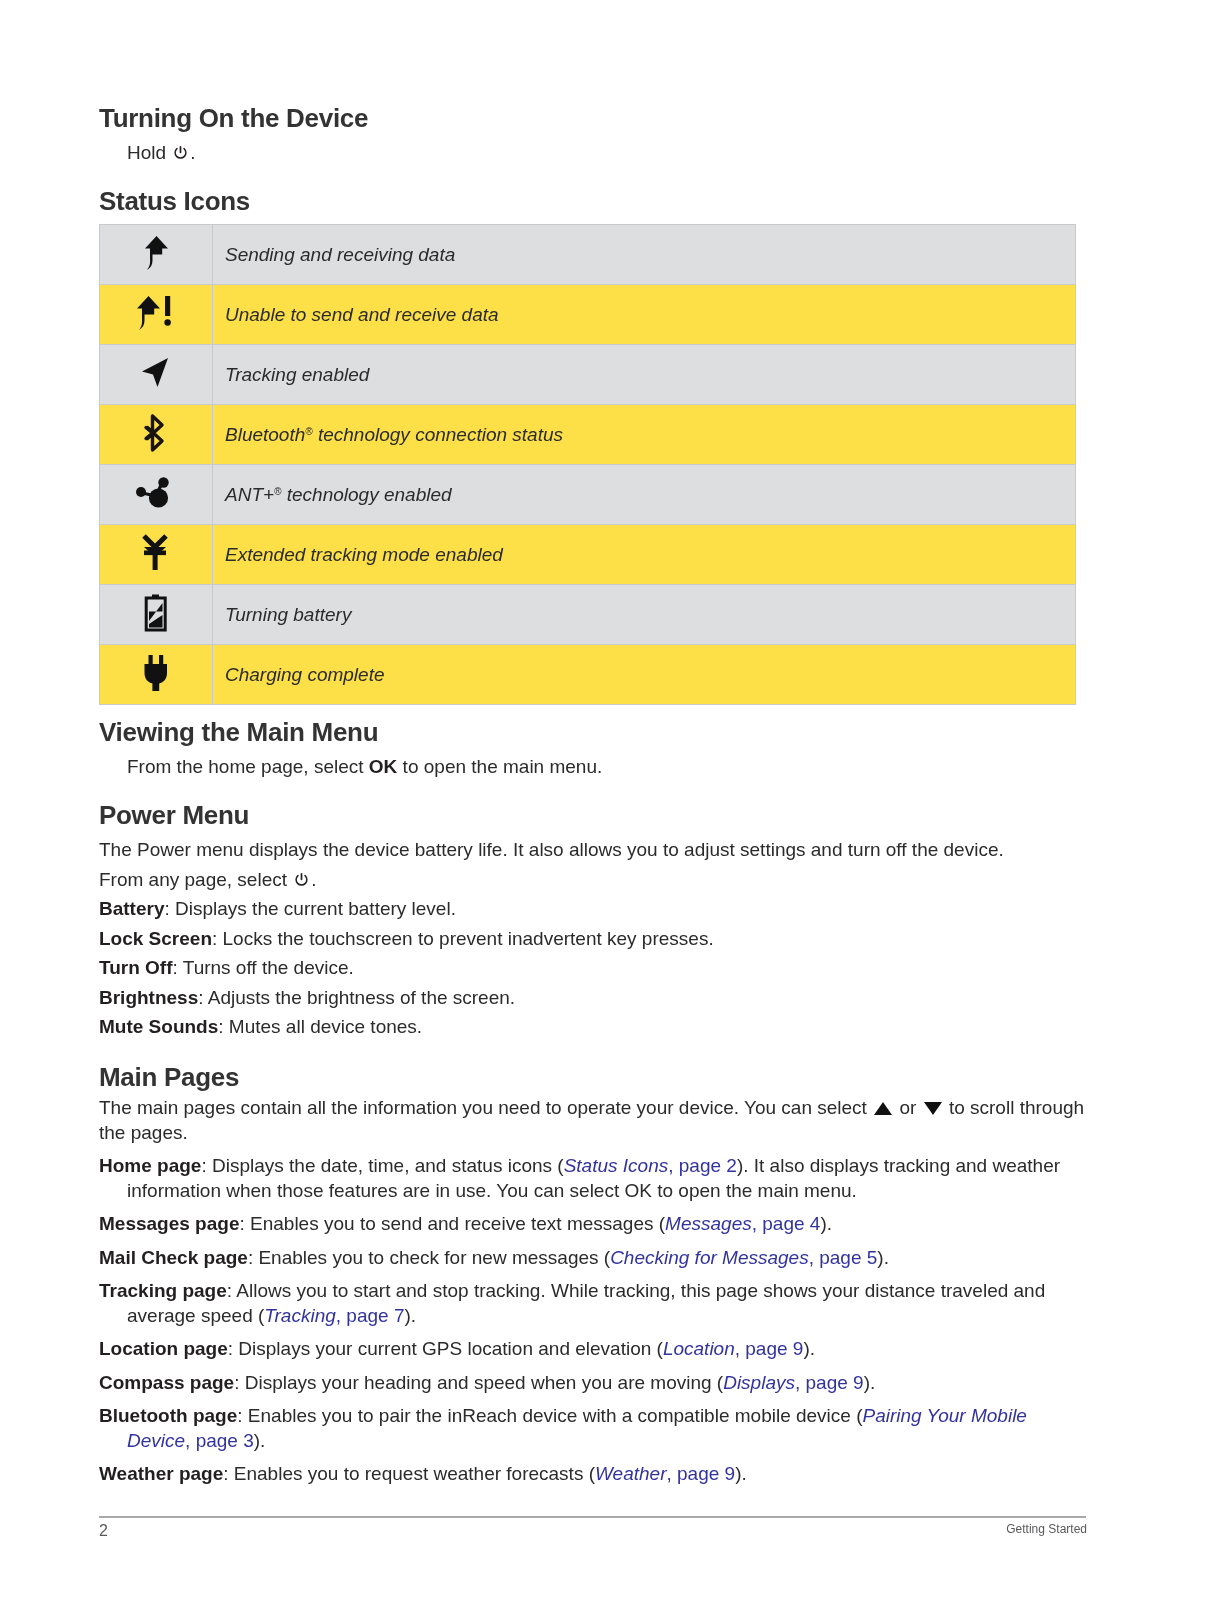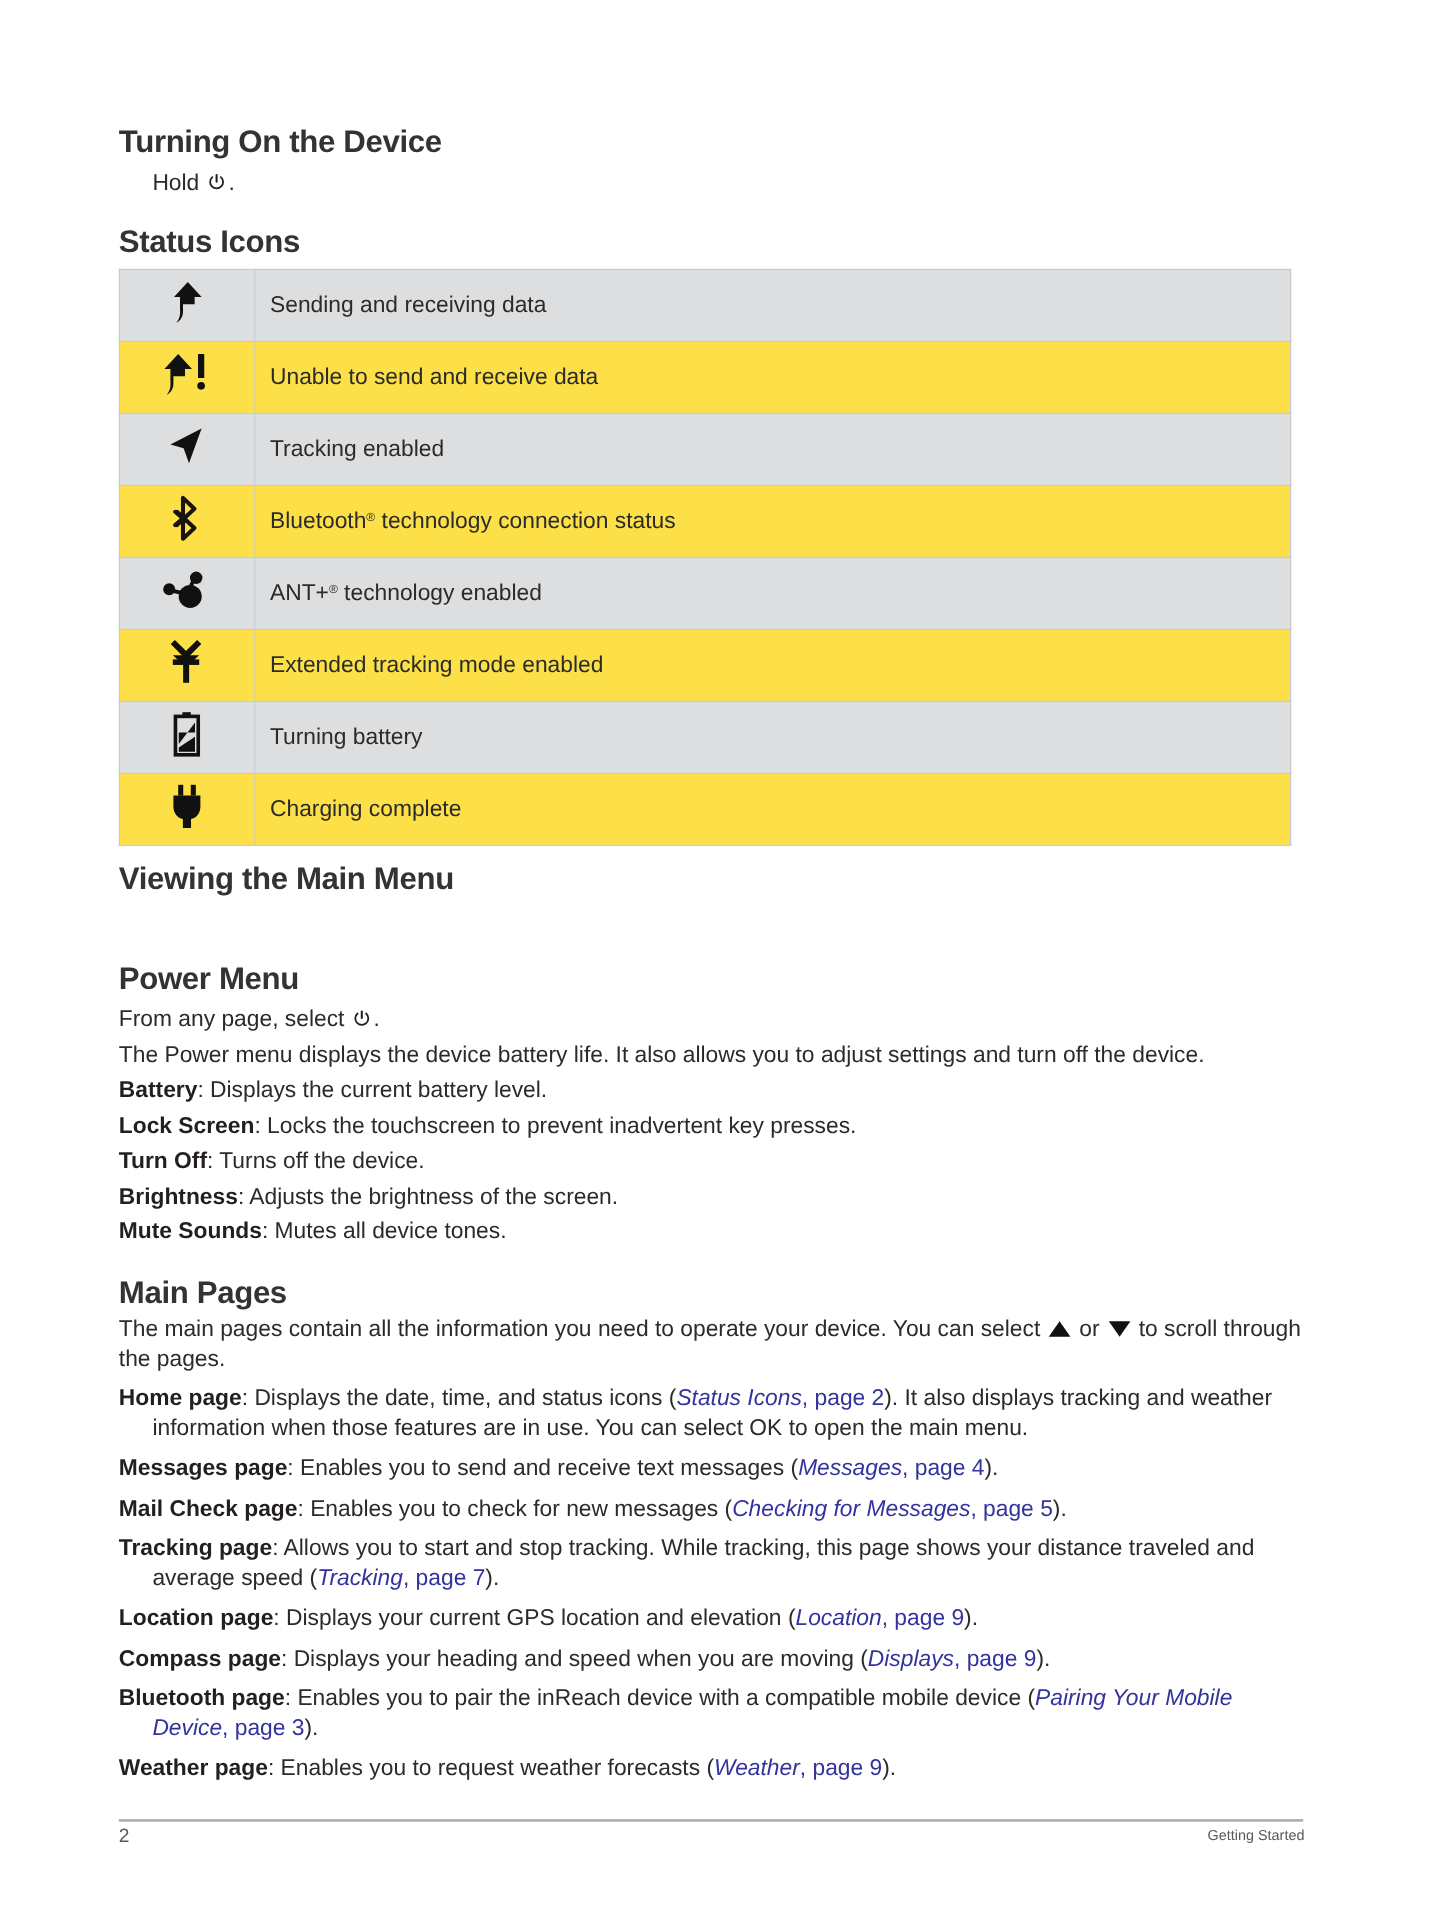--- a/index.html
+++ b/index.html
@@ -61,20 +61,21 @@
   .pwr svg { display: block; }
 
   
   .icon-table {
     position: absolute;
     left: 0;
     top: 224px;
     width: 977px;
     border-collapse: collapse;
     table-layout: fixed;
+    font-style: italic;
   }
   .icon-table td {
     border: 1px solid #c8cacc;
     padding: 0;
     vertical-align: middle;
     height: 59px;
   }
   .icon-table tr.shaded td { background: #dcdee0; }
   .icon-table tr.plain td  { background: #fde047; }
   td.ic {
@@ -280,32 +281,33 @@
             </svg>
           </span>
         </td>
         <td class="desc">Charging complete</td>
       </tr>
     </tbody>
   </table>
 
   <h1 class="h-major h-viewing">Viewing the Main Menu</h1>
 
+  <div class="indent-line l-fromhome"><span>From the home page, select </span><b>OK</b><span> to open the main menu.</span></div>
 
   <h1 class="h-major h-power">Power Menu</h1>
 
   <div class="power-body">
+    <p>The Power menu displays the device battery life. It also allows you to adjust settings and turn off the device.</p>
     <p><span>From any page, select</span>
       <span class="pwr">
         <svg width="17" height="17" viewBox="0 0 24 24" aria-hidden="true">
           <path d="M12 2.6 L12 10.4" stroke="#231f20" stroke-width="2.4" stroke-linecap="round" fill="none"></path>
           <path d="M7.0 5.1 A7.6 7.6 0 1 0 17.0 5.1" stroke="#231f20" stroke-width="2.1" fill="none" stroke-linecap="round"></path>
         </svg>
       </span><span>.</span></p>
-    <p>The Power menu displays the device battery life. It also allows you to adjust settings and turn off the device.</p>
 
     <p><b>Battery</b><span>: Displays the current battery level.</span></p>
     <p><b>Lock Screen</b><span>: Locks the touchscreen to prevent inadvertent key presses.</span></p>
     <p><b>Turn Off</b><span>: Turns off the device.</span></p>
     <p><b>Brightness</b><span>: Adjusts the brightness of the screen.</span></p>
     <p><b>Mute Sounds</b><span>: Mutes all device tones.</span></p>
   </div>
 
   <h1 class="h-major h-mainpages">Main Pages</h1>
 

